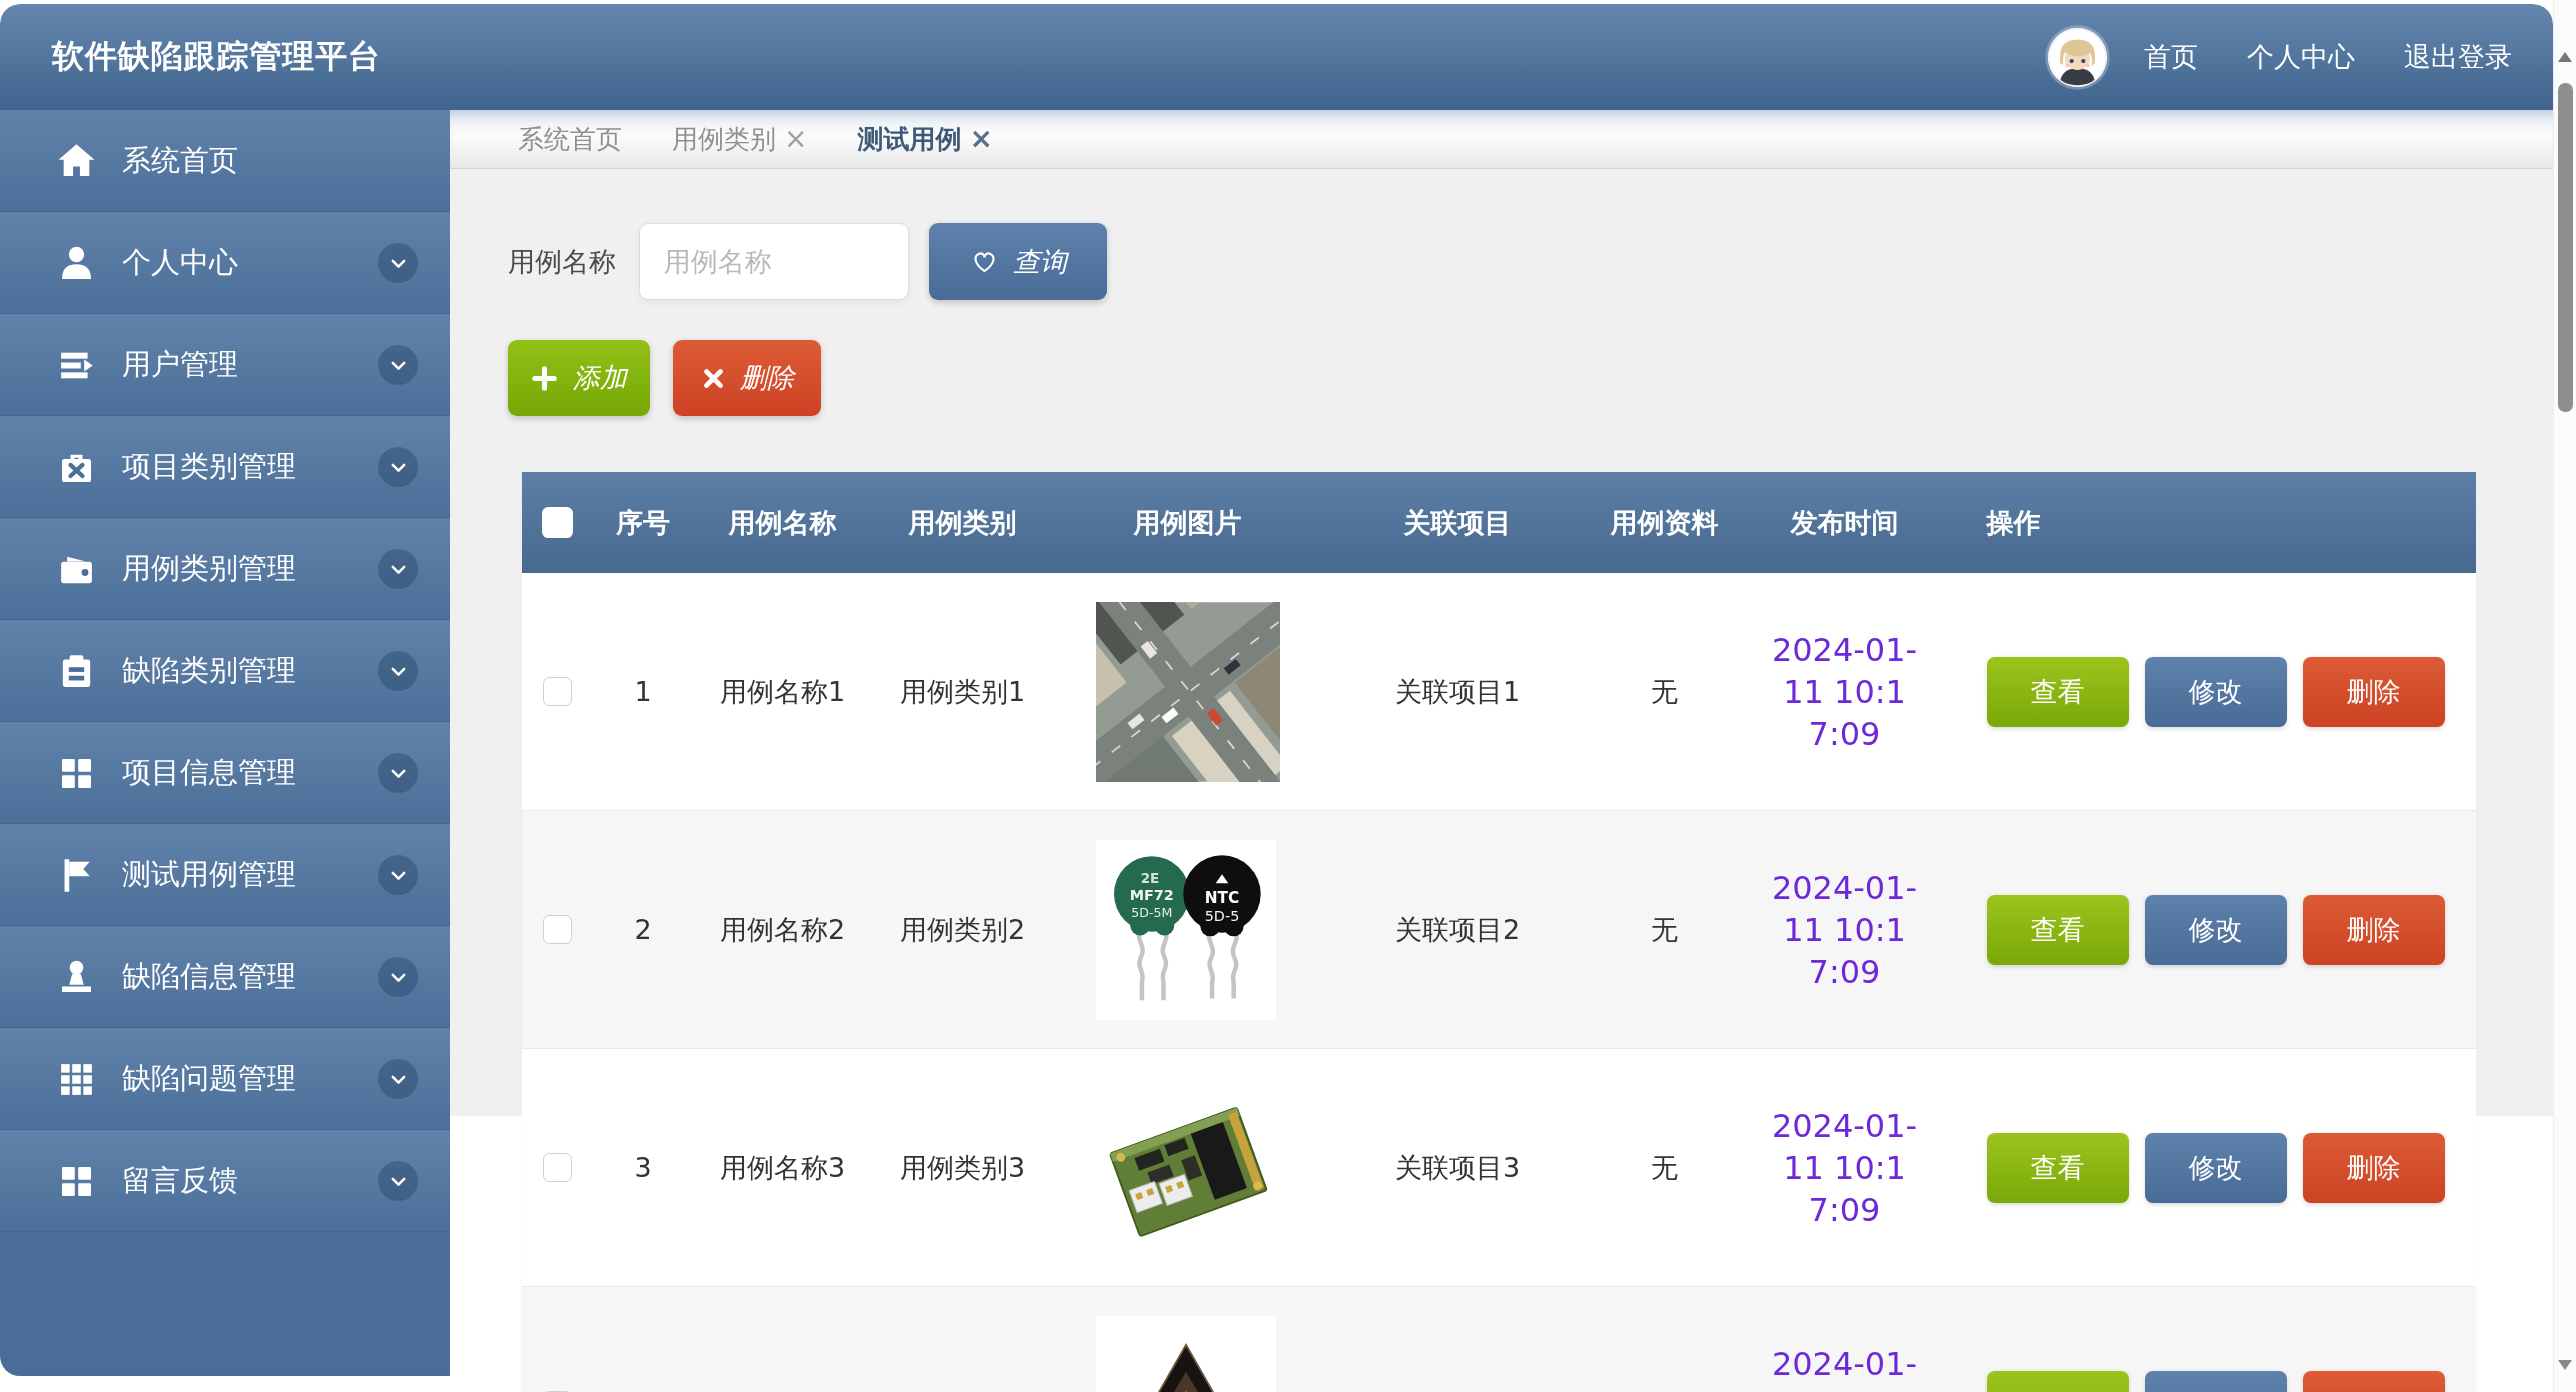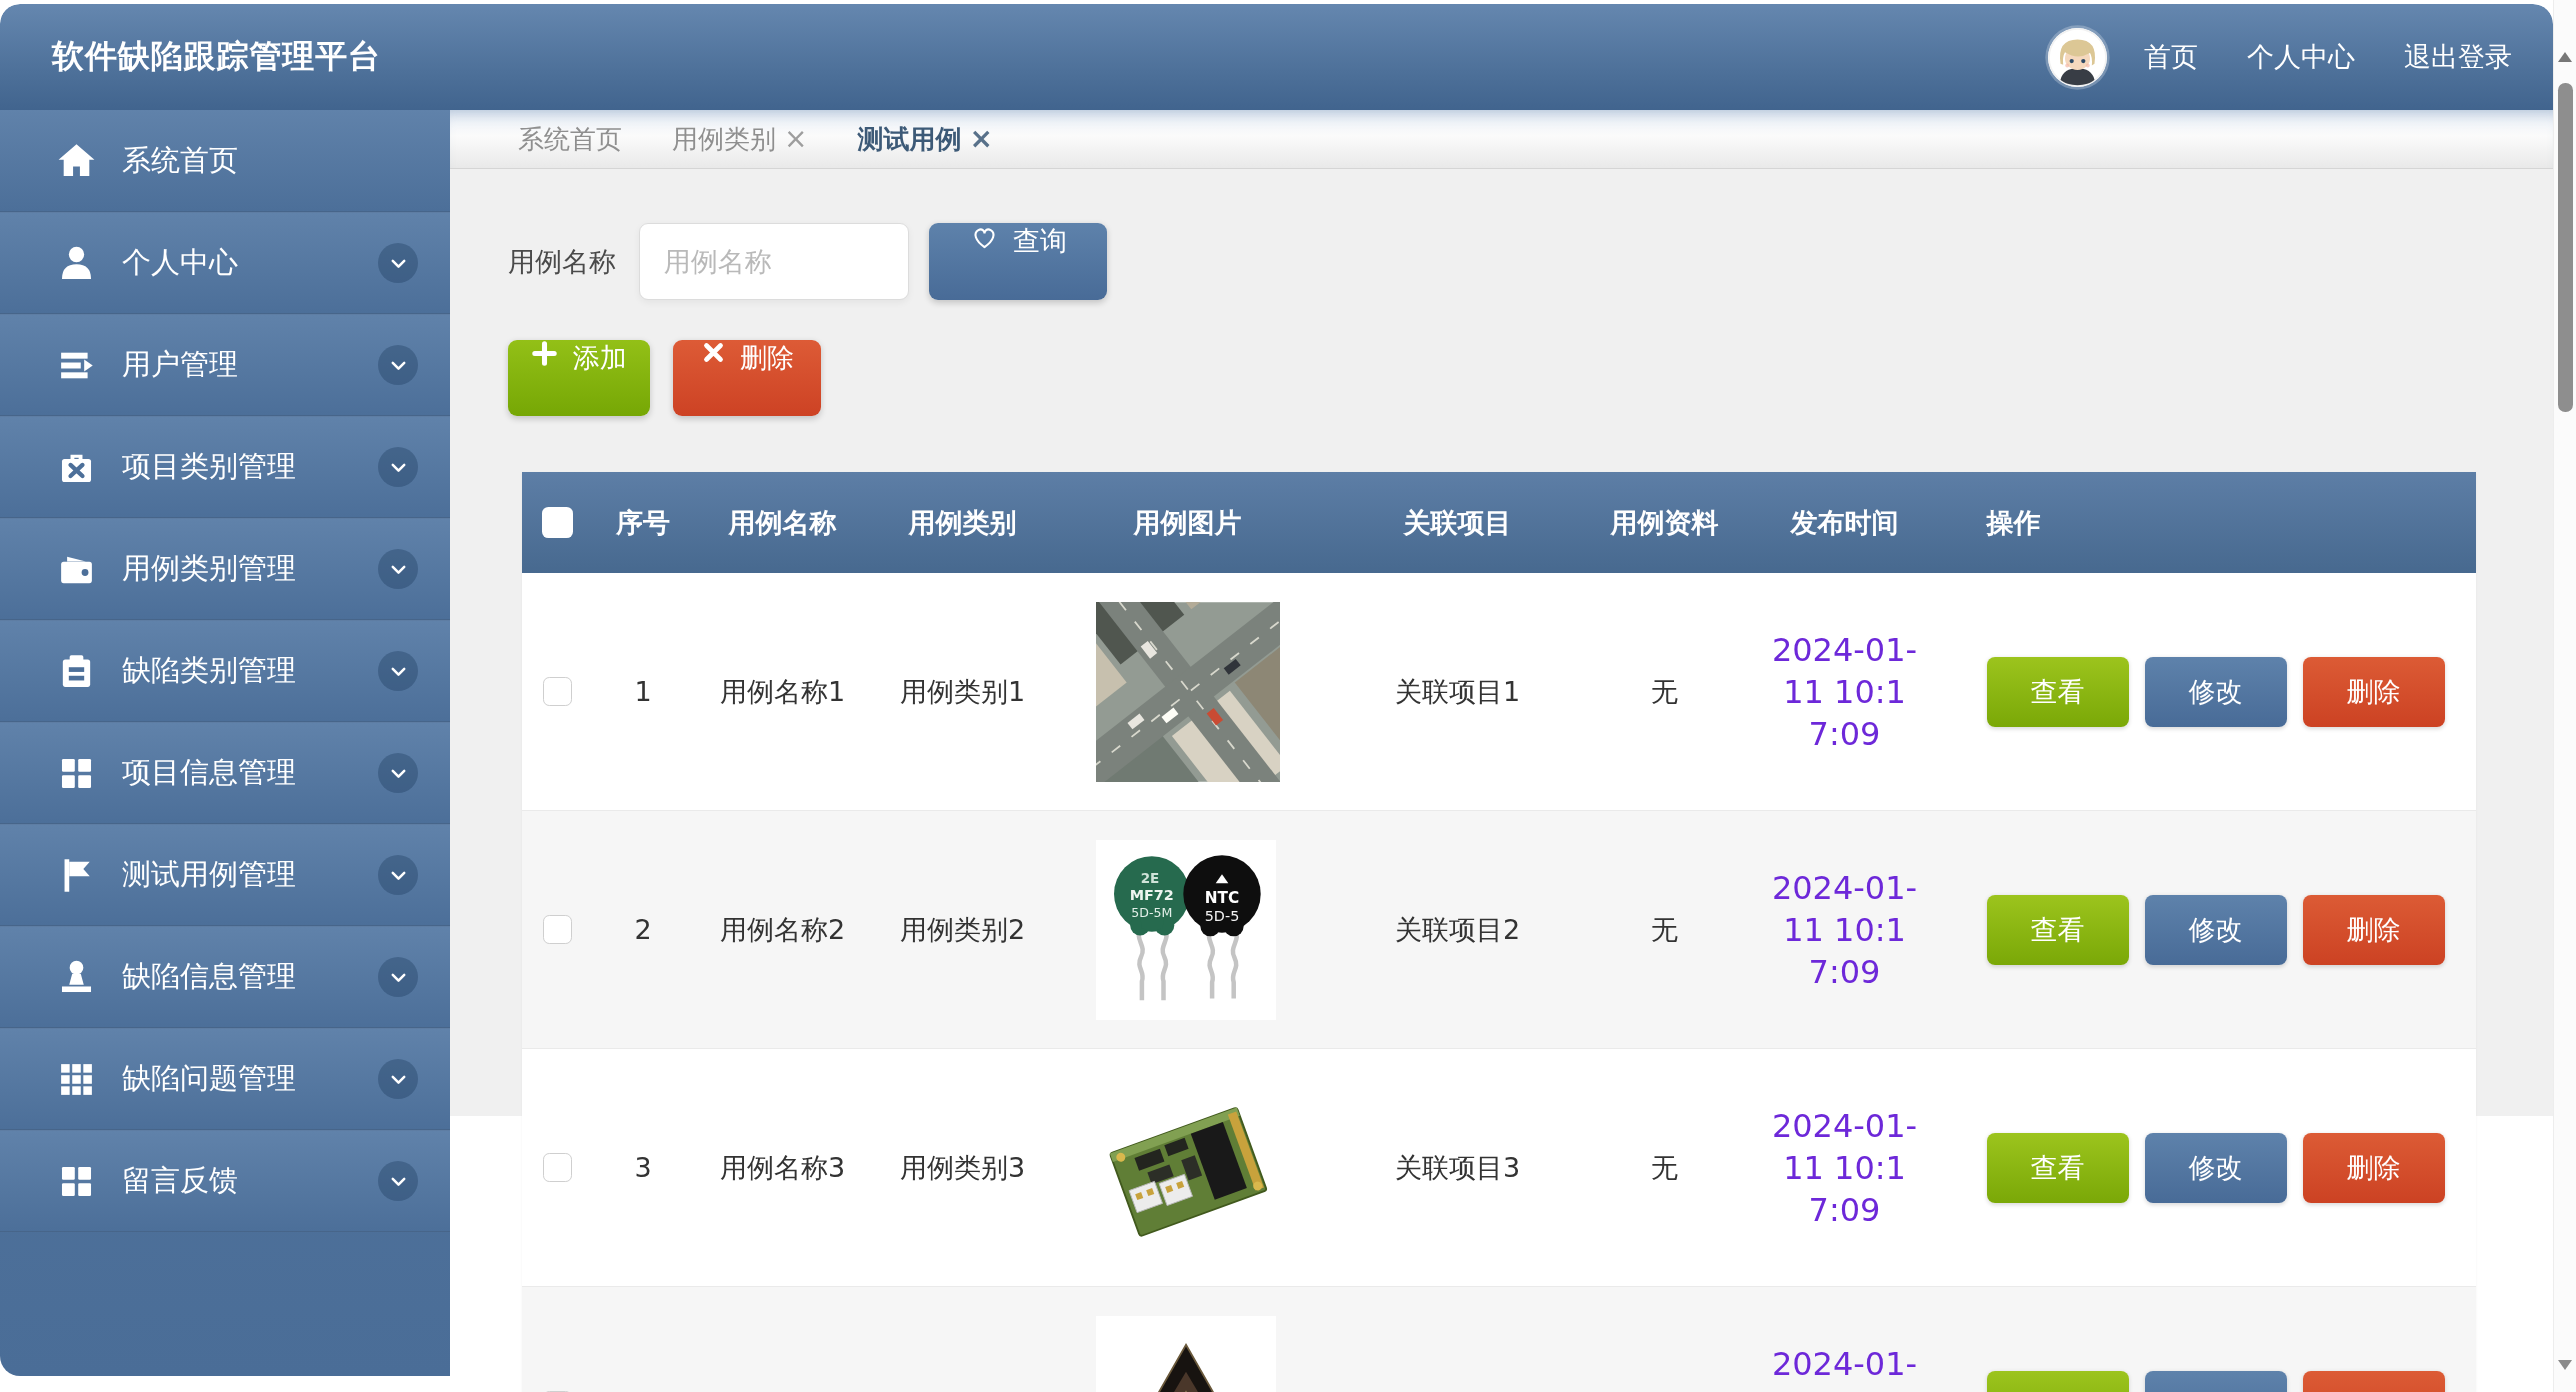--- a/index.html
+++ b/index.html
@@ -46,23 +46,23 @@
 
   .content { padding:54px 0 0 58px; }
 
   
   .search-row { display:flex; align-items:center; }
   .flabel { font-size:27px; color:#4a4a4a; margin-right:23.4px; white-space:nowrap; }
   .search-row input { width:270px; height:77px; border:0.9px solid #dcdcdc; border-radius:9px;
     background:#fff; font-size:27px; padding:0 23.4px; color:#333; outline:none;
     box-shadow:0 2.7px 7.2px rgba(0,0,0,.05); font-family:inherit; }
   .search-row input::placeholder { color:#b9b9b9; }
-  .btn { display:inline-flex; justify-content:center; gap:14.4px; border:none;
+  .btn { display:inline-flex; align-items:center; justify-content:center; gap:14.4px; border:none;
     border-radius:9px; color:#fff; font-size:27px; cursor:pointer; font-family:inherit;
-    box-shadow:0 2.7px 6.3px rgba(0,0,0,.18); }
+    box-shadow:0 2.7px 6.3px rgba(0,0,0,.18);font-style:italic; }
   .btn svg { display:block; }
   .btn-query { width:178px; height:77px; margin-left:20px;
     background:linear-gradient(180deg,#5e82ab,#486b97); }
   .toolbar { margin-top:40px; display:flex; gap:23.4px; }
   .btn-add { width:142px; height:76px; background:linear-gradient(180deg,#93c017,#76a705); }
   .btn-del { width:148px; height:76px; background:linear-gradient(180deg,#dd5b36,#cd4224); }
 
   
   .table { margin-top:56px; margin-left:13.5px; width:1954px; background:#fff;
     box-shadow:0 0.9px 2.7px rgba(0,0,0,.05); }

